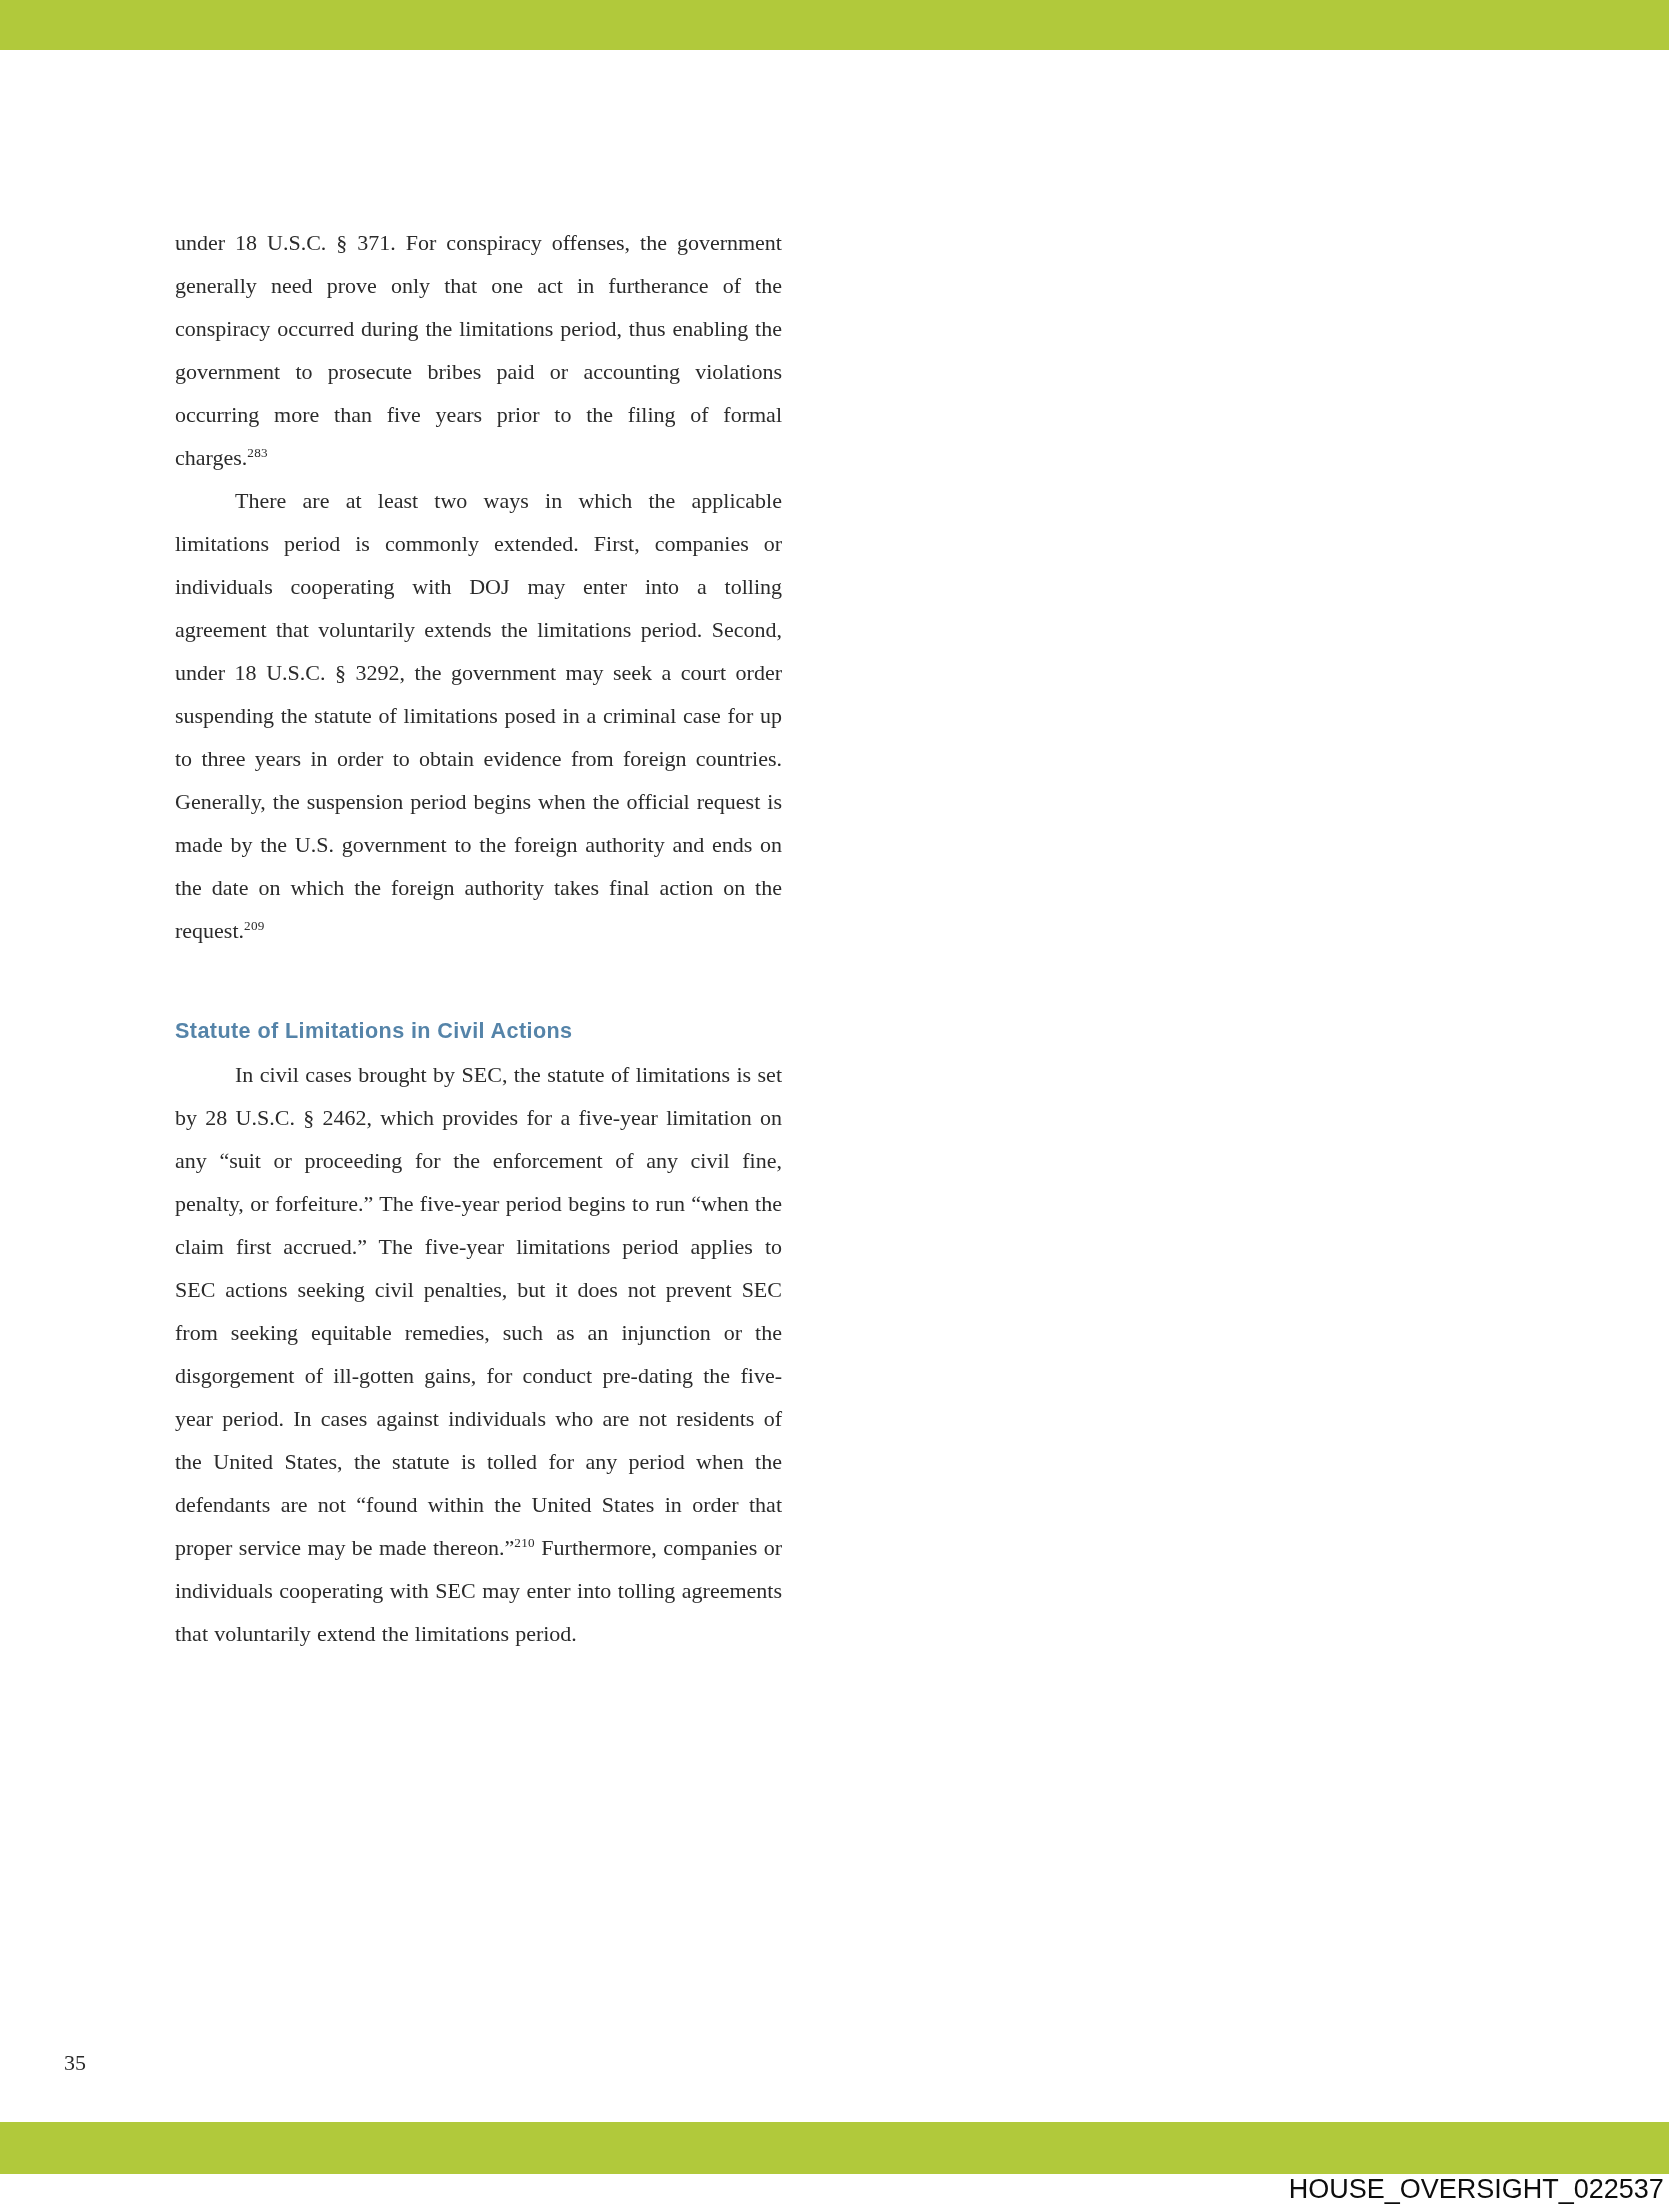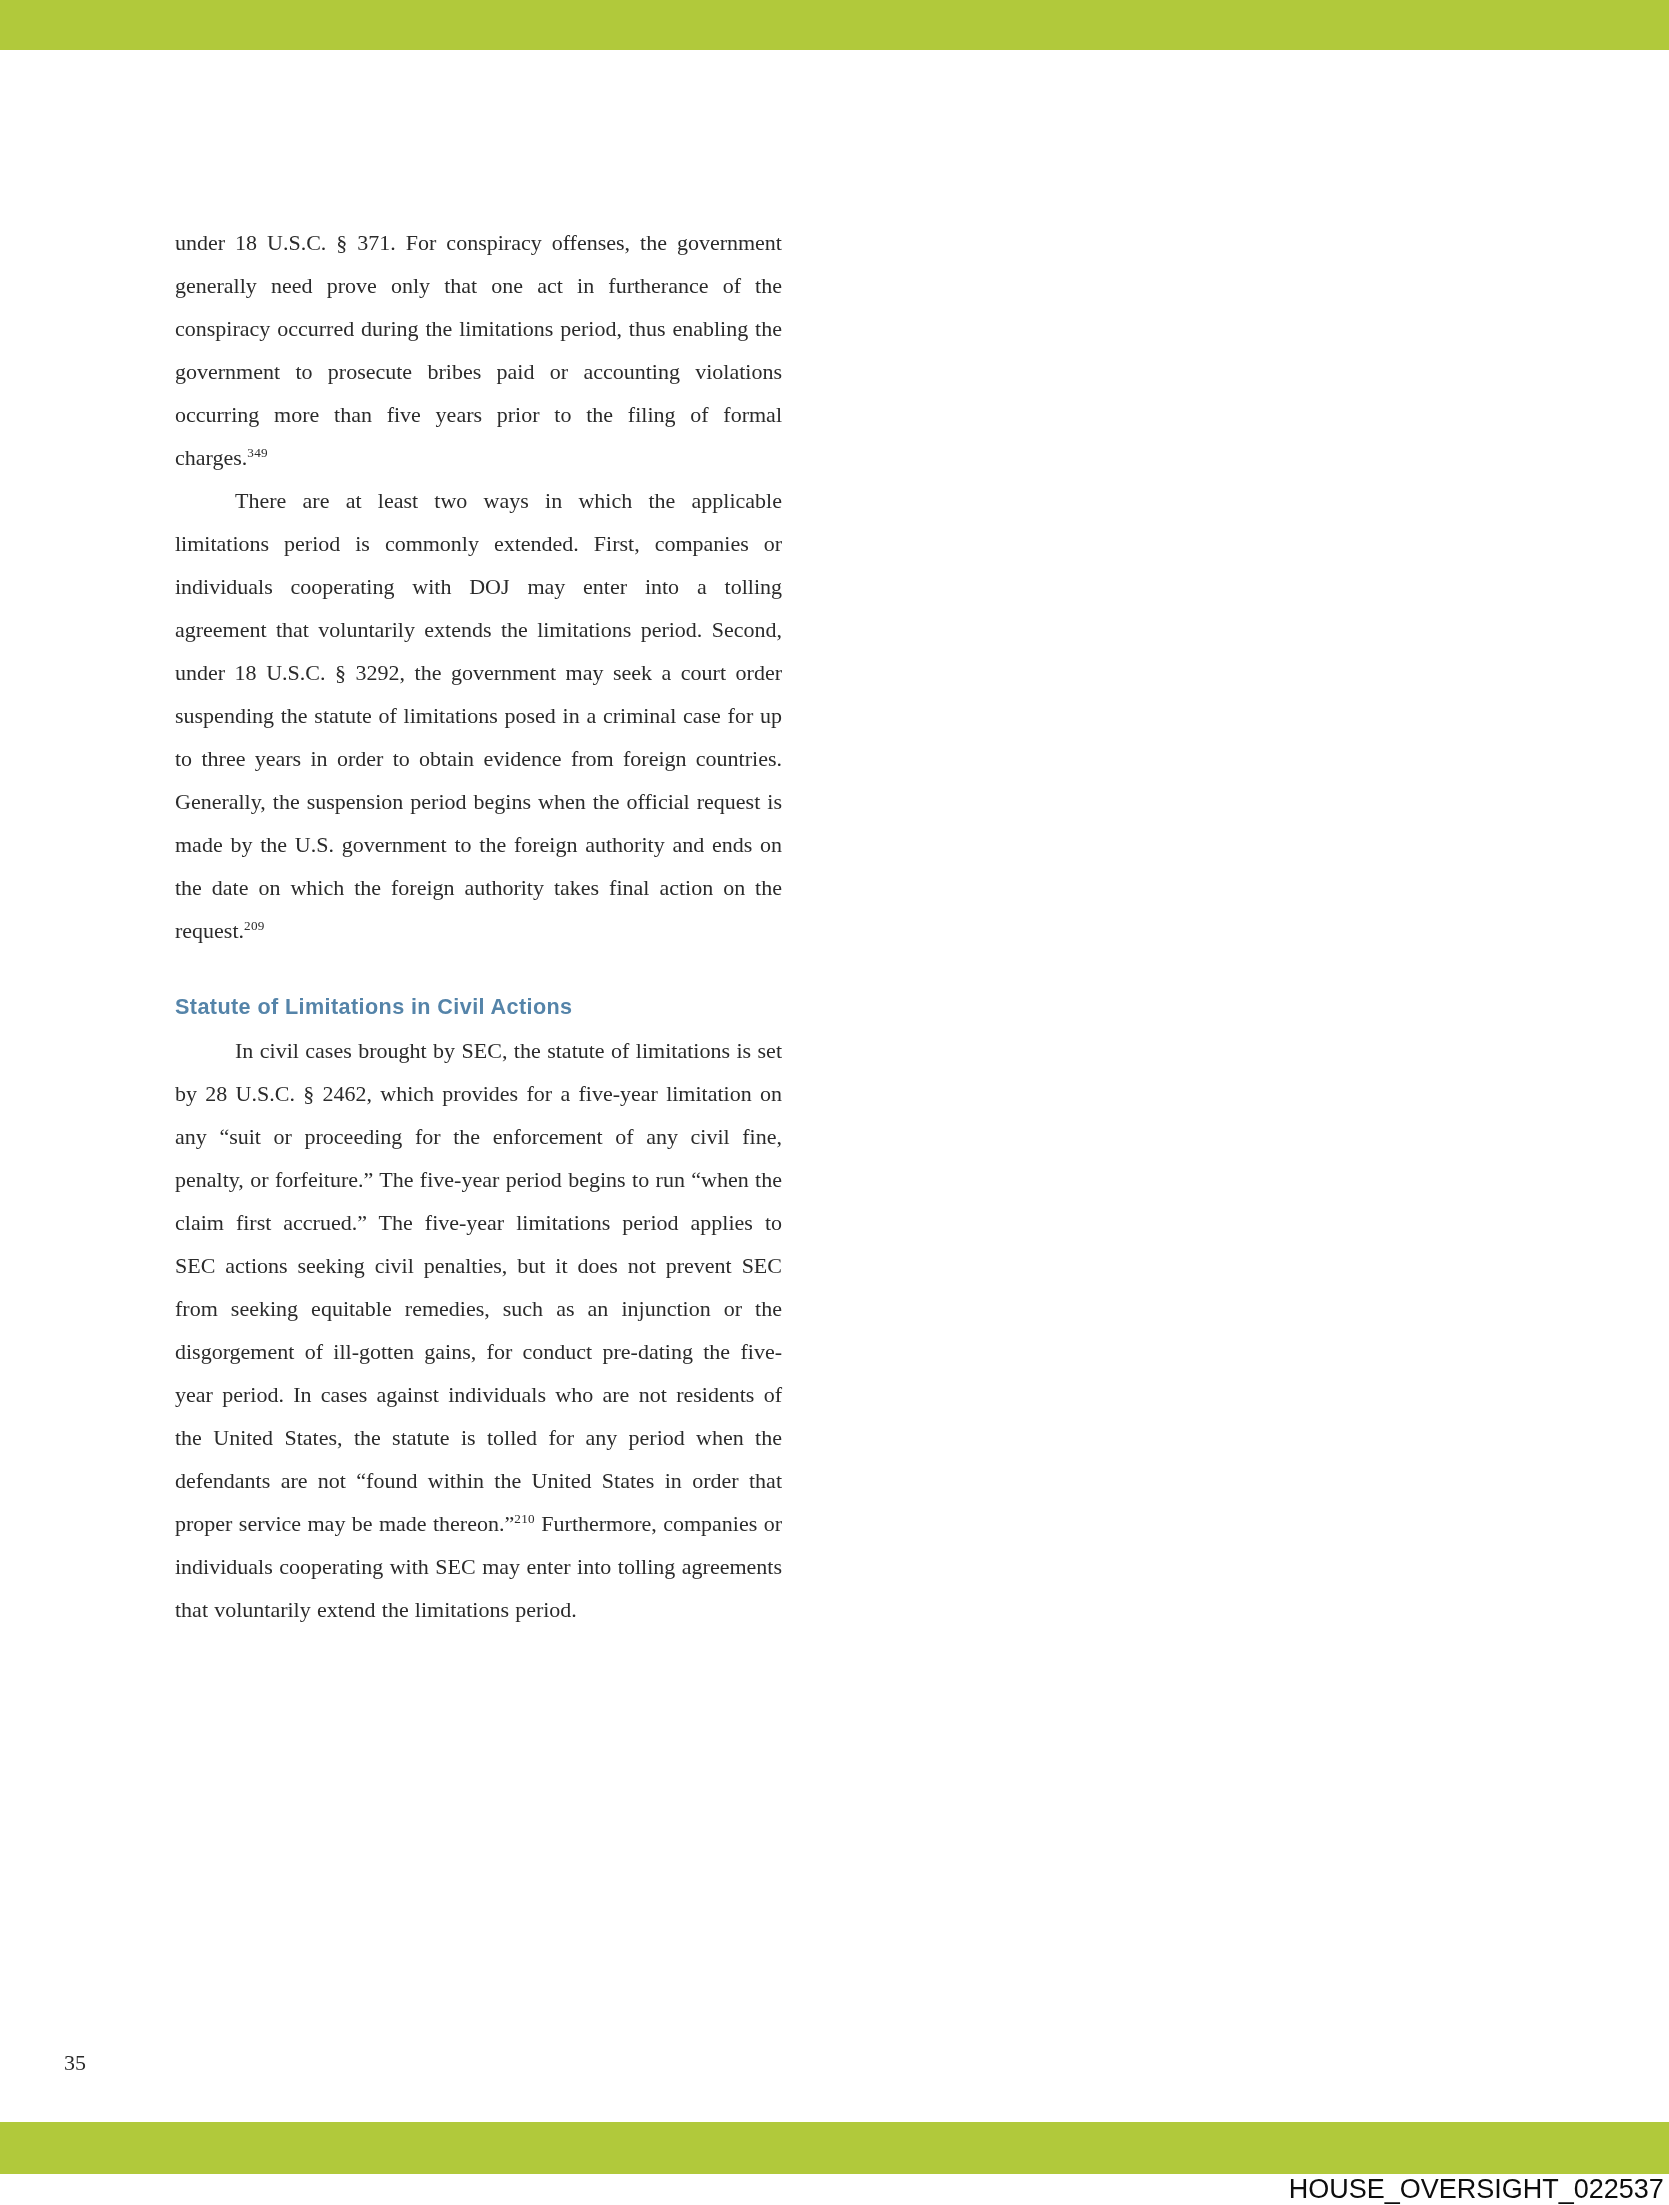--- a/index.html
+++ b/index.html
@@ -48,21 +48,21 @@
     text-indent: 60px;
     font-family: Liberation Serif, serif;
   }
   sup.fn {
     font-size: 60%;
     line-height: 0;
     vertical-align: super;
     letter-spacing: 0.3px;
   }
   .section-heading {
-    margin-top: 42px;
+    margin-top: 66px;
     margin-bottom: 9.2px;
     font-family: "Liberation Sans", sans-serif;
     font-weight: bold;
     font-size: 21.6px;
     line-height: 26px;
     letter-spacing: 0.4px;
     color: var(--heading-blue);
   }
   .page-number {
     position: absolute;
@@ -86,21 +86,21 @@
 </style>
 </head>
 <body>
 
 <div class="page">
 
   <div class="top-bar"></div>
 
   <div class="body-column">
 
-    <p class="body-para"><span>under 18 U.S.C. § 371. For conspiracy offenses, the government generally need prove only that one act in furtherance of the conspiracy occurred during the limitations period, thus enabling the government to prosecute bribes paid or accounting violations occurring more than five years prior to the filing of formal charges.</span><sup class="fn">349</sup></p>
+    <p class="body-para"><span>under 18 U.S.C. § 371. For conspiracy offenses, the government generally need prove only that one act in furtherance of the conspiracy occurred during the limitations period, thus enabling the government to prosecute bribes paid or accounting violations occurring more than five years prior to the filing of formal charges.</span><sup class="fn">283</sup></p>
 
     <p class="body-para indent"><span>There are at least two ways in which the applicable limitations period is commonly extended. First, companies or individuals cooperating with DOJ may enter into a tolling agreement that voluntarily extends the limitations period. Second, under 18 U.S.C. § 3292, the government may seek a court order suspending the statute of limitations posed in a criminal case for up to three years in order to obtain evidence from foreign countries. Generally, the suspension period begins when the official request is made by the U.S. government to the foreign authority and ends on the date on which the foreign authority takes final action on the request.</span><sup class="fn">209</sup></p>
 
     <h2 class="section-heading">Statute of Limitations in Civil Actions</h2>
 
     <p class="body-para indent"><span>In civil cases brought by SEC, the statute of limitations is set by 28 U.S.C. § 2462, which provides for a five-year limitation on any “suit or proceeding for the enforcement of any civil fine, penalty, or forfeiture.” The five-year period begins to run “when the claim first accrued.” The five-year limitations period applies to SEC actions seeking civil penalties, but it does not prevent SEC from seeking equitable remedies, such as an injunction or the disgorgement of ill-gotten gains, for conduct pre-dating the five-year period. In cases against individuals who are not residents of the United States, the statute is tolled for any period when the defendants are not “found within the United States in order that proper service may be made thereon.”</span><sup class="fn">210</sup><span> Furthermore, companies or individuals cooperating with SEC may enter into tolling agreements that voluntarily extend the limitations period.</span></p>
 
   </div>
 
   <div class="page-number">35</div>

